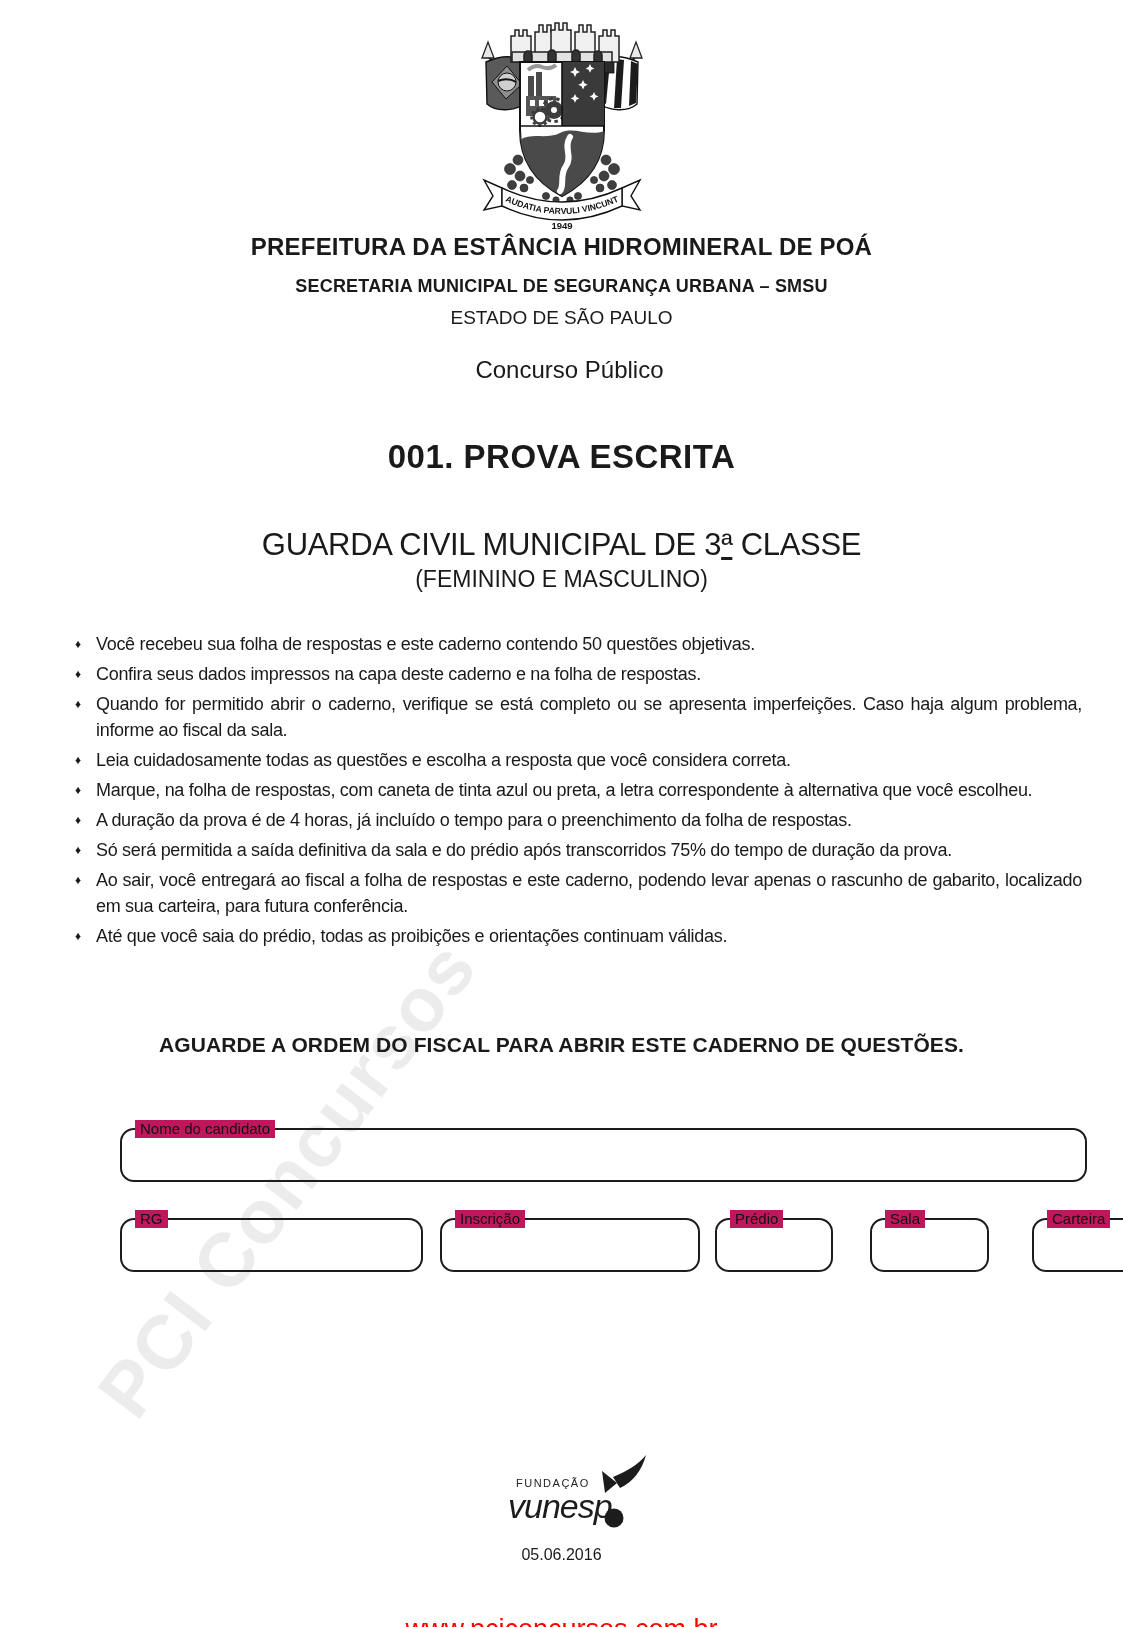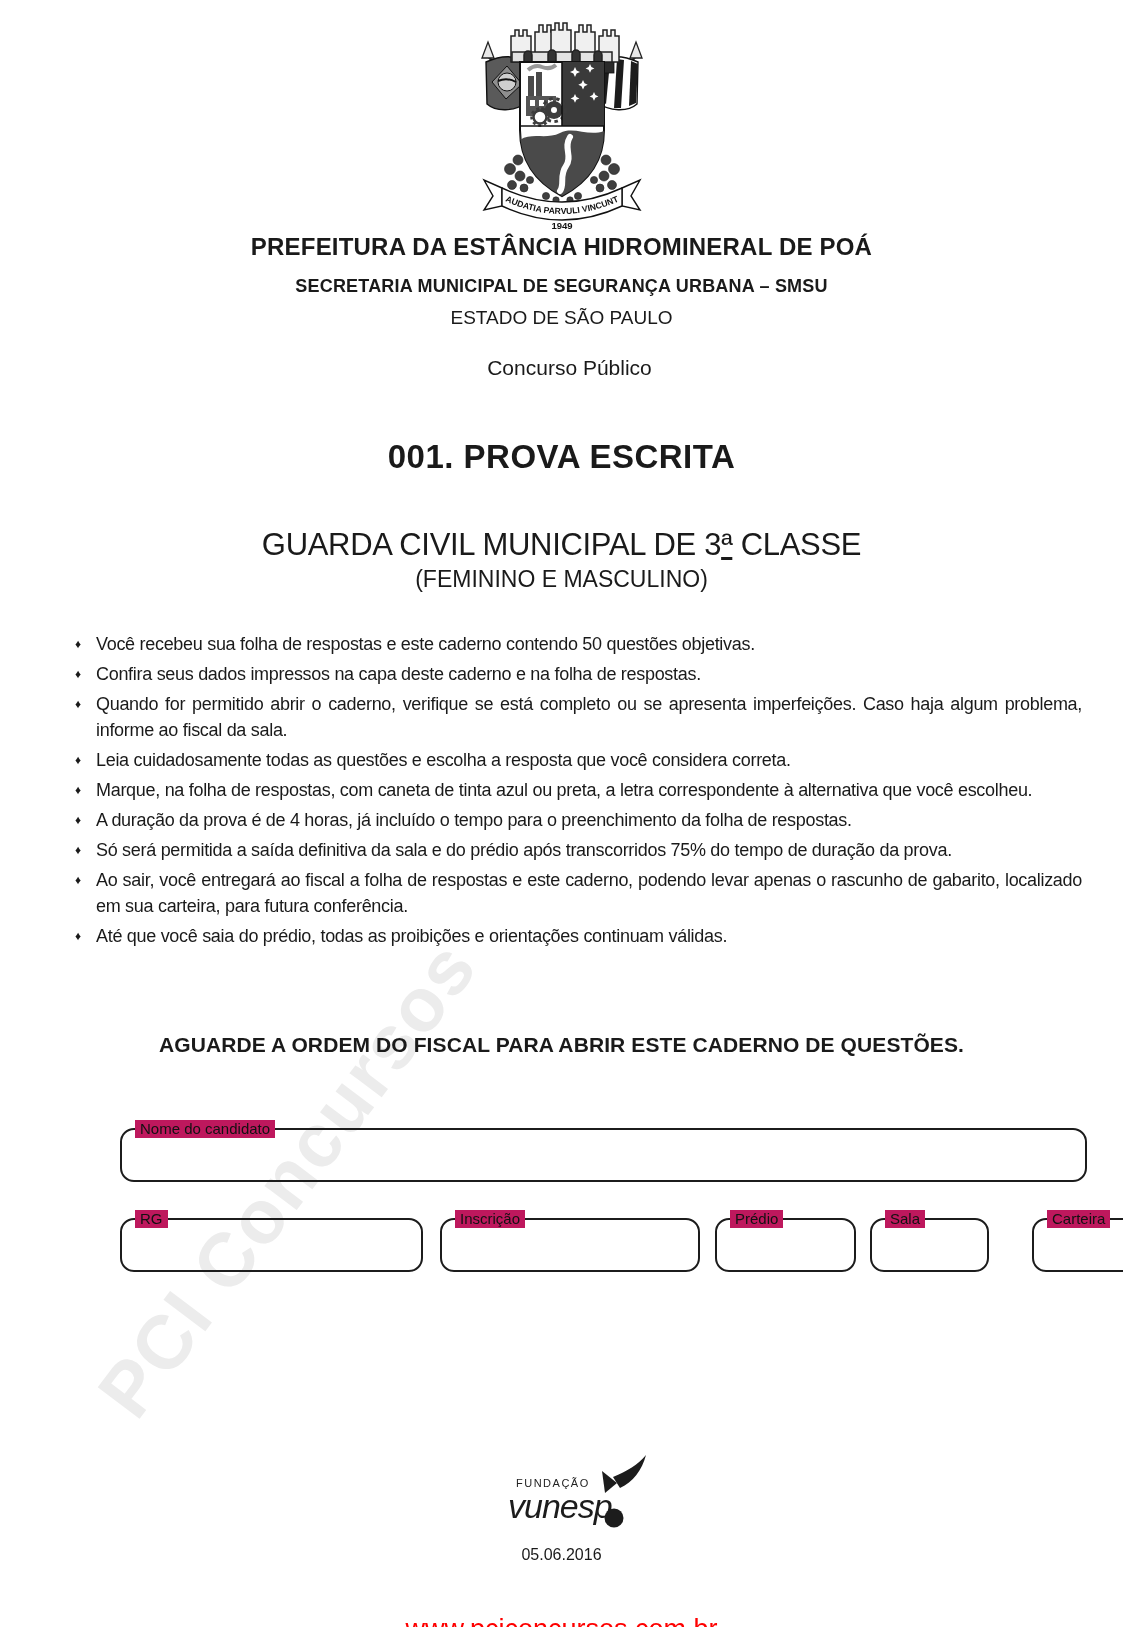--- a/index.html
+++ b/index.html
@@ -13,21 +13,21 @@
               transform-origin:left bottom; letter-spacing:2px; z-index:0; }
 
   
   .emblem{ position:absolute; left:50%; top:4px; transform:translateX(-50%); z-index:1; }
 
   
   .center{ position:absolute; left:0; width:100%; text-align:center; z-index:1; }
   .org1{ top:233px; font-size:24px; font-weight:bold; letter-spacing:.2px; }
   .org2{ top:276px; font-size:18px; font-weight:bold; letter-spacing:.2px; }
   .org3{ top:307px; font-size:19px; }
-  .event{ top:356px; font-size:21px;padding-left:16px; }
+  .event{ top:356px; font-size:24px;padding-left:16px; }
   .exam{ top:438px; font-size:33px; font-weight:bold; letter-spacing:.5px; }
   .role{ top:527px; font-size:31px; letter-spacing:-.3px; }
   .role .ord{ text-decoration:underline; }
   .role-sub{ top:566px; font-size:23px; }
 
   
   .instructions{ position:absolute; left:75px; top:631px; width:1007px; list-style:none; z-index:1; }
   .instructions li{ position:relative; padding-left:21px; margin-bottom:4px;
                     font-size:18px; line-height:26px; letter-spacing:-.3px;
                     text-align:justify; }
@@ -36,21 +36,21 @@
   .notice{ top:1033px; font-size:21px; font-weight:bold; letter-spacing:.1px; }
 
   
   .fbox{ position:absolute; height:54px; border:2px solid #1c1c1c; border-radius:14px;
          background:transparent; z-index:1; }
   .fbox .flabel{ position:absolute; top:-10px; left:13px; background:#be185d; padding:0 5px;
                  font-size:15px; line-height:18px; color:#111; white-space:nowrap; }
   .f-name{ left:120px; top:1128px; width:967px; }
   .f-rg{ left:120px; top:1218px; width:303px; }
   .f-insc{ left:440px; top:1218px; width:260px; }
-  .f-predio{ left:715px; top:1218px; width:141px;padding-left:8px; }
+  .f-predio{ left:715px; top:1218px; width:118px;padding-left:8px; }
   .f-sala{ left:870px; top:1218px; width:119px; }
   .f-cart{ left:1032px; top:1218px; width:108px; }
 
   
   .vunesp{ position:absolute; left:505px; top:1455px; width:150px; height:88px; z-index:1; }
   .vunesp .foundation{ position:absolute; left:11px; top:22px; font-size:11px; 
                        letter-spacing:1.5px; color:#222; }
   .vunesp .brand{ position:absolute; left:3px; top:32px; font-size:34px; font-weight:normal;
                   font-style:italic; letter-spacing:-1px; color:#1c1c1c; }
   .vunesp .bird{ position:absolute; left:95px; top:0; }

